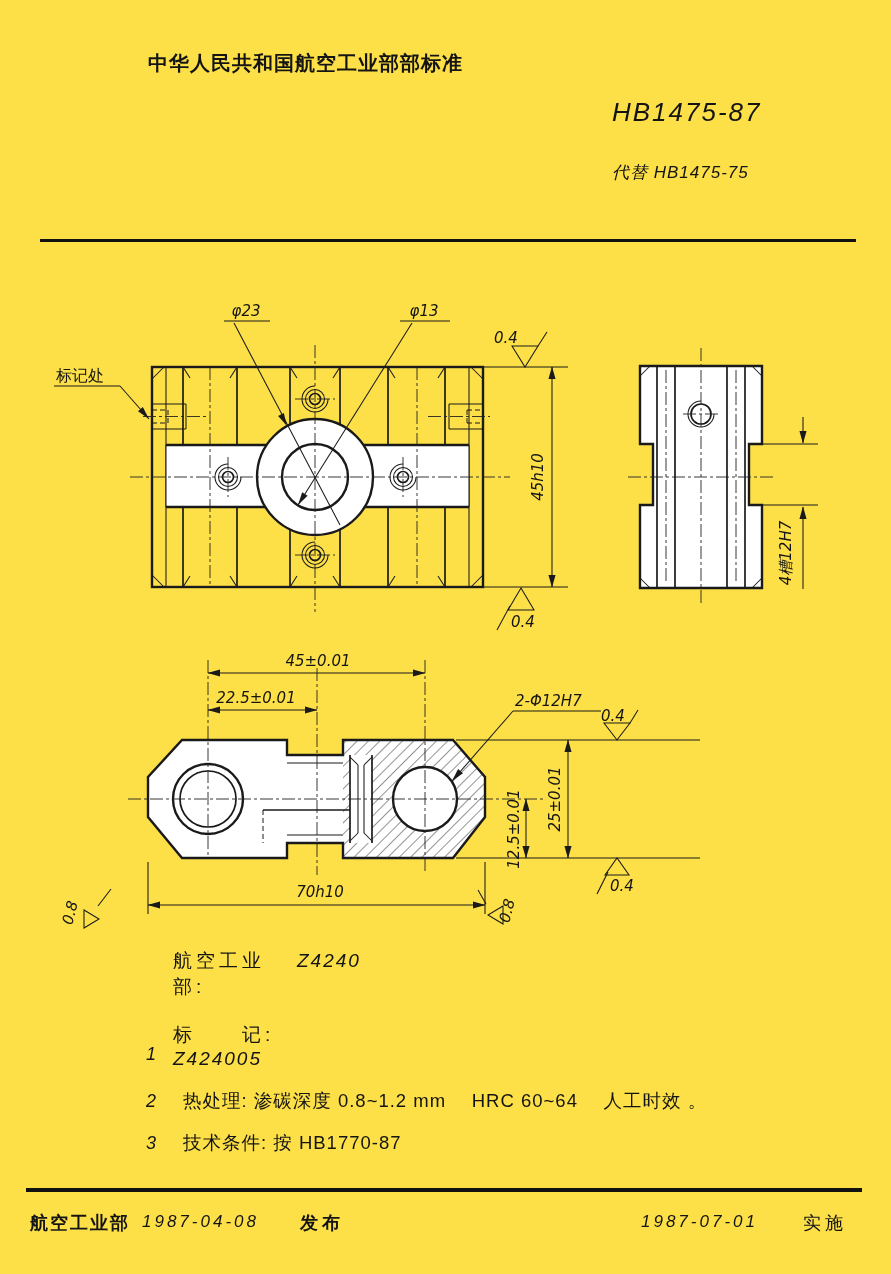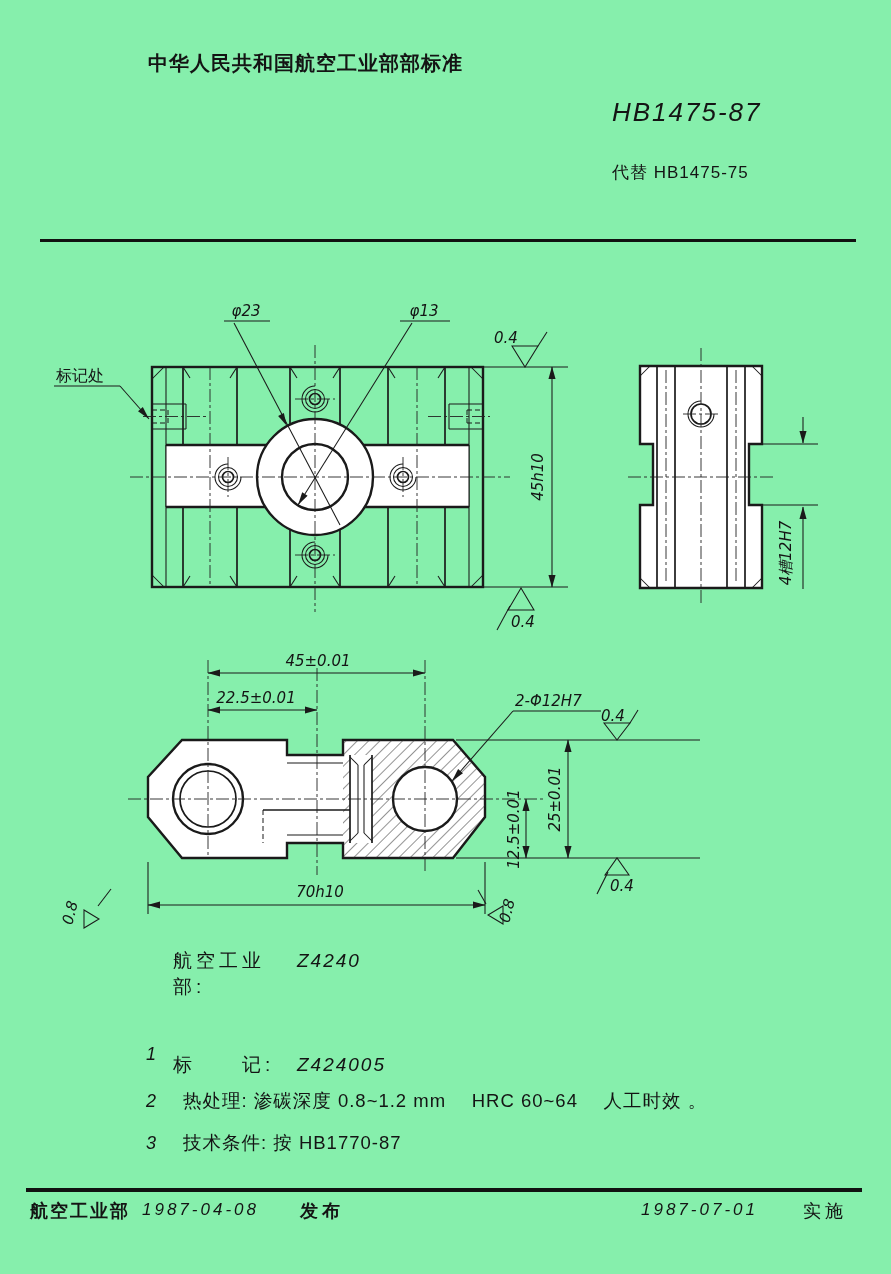--- a/index.html
+++ b/index.html
@@ -1,37 +1,37 @@
 <!DOCTYPE html>
 <html><head>
 <meta charset="utf-8">
 <style>
   html,body{margin:0;padding:0;background:#e8e8e8;}
-  .page{position:relative;width:891px;height:1274px;background:#86efac;color:#141414;
+  .page{position:relative;width:891px;height:1274px;background:#fde047;color:#141414;
         font-family:"Liberation Sans","DejaVu Sans",sans-serif;overflow:hidden;}
   .abs{position:absolute;white-space:nowrap;}
   .org-line{left:148px;top:50px;font-size:20px;font-weight:bold;letter-spacing:1px;}
   .std-no{left:612px;top:97px;font-size:26px;font-style:italic;letter-spacing:2px;}
   .doc-title{left:210px;top:138px;font-size:31px;letter-spacing:30px;font-weight:500;}
-  .replaces{left:612px;top:161px;font-size:17px;letter-spacing:1px;}
+  .replaces{left:612px;top:161px;font-size:17px;font-style:italic;letter-spacing:1px;}
   .rule{position:absolute;background:#111;}
   .rule-top{left:40px;top:239px;width:816px;height:3px;}
   .rule-bottom{left:26px;top:1188px;width:836px;height:4px;}
   .kv{position:absolute;left:173px;display:flex;align-items:baseline;}
   .kv-label{font-size:19px;letter-spacing:4px;width:124px;display:inline-block;}
   .kv-value{font-size:19px;font-style:italic;letter-spacing:2px;}
   .kv1{top:948px;}
-  .kv2{top:1052px;}
+  .kv2{top:1022px;flex-direction:column;}
   .note{position:absolute;left:146px;display:flex;align-items:baseline;}
   .note-num{font-size:18px;font-style:italic;width:37px;display:inline-block;}
   .note-text{font-size:18.5px;letter-spacing:1px;}
   .n1{top:1044px;}
   .n2{top:1088px;}
   .n3{top:1130px;}
-  .footer span{position:absolute;}
+  .footer span{position:absolute;margin-top:12px;}
   .f-issuer{left:30px;top:1199px;font-size:18px;font-weight:bold;letter-spacing:2px;}
   .f-idate{left:142px;top:1200px;font-size:17px;font-style:italic;letter-spacing:3px;}
   .f-ilabel{left:300px;top:1199px;font-size:18px;font-weight:bold;letter-spacing:4px;}
   .f-impdate{left:641px;top:1200px;font-size:17px;font-style:italic;letter-spacing:3px;}
   .f-implabel{left:803px;top:1199px;font-size:18px;font-weight:normal;letter-spacing:4px;}
   svg.drawing{position:absolute;left:0;top:0;}
   svg text{font-family:"DejaVu Sans","Liberation Sans",sans-serif;fill:#141414;}
   svg text.dim{font-style:italic;font-size:15px;}
   .ol{stroke:#1a1a1a;stroke-width:2.4;fill:none;}
   .olf{stroke:#1a1a1a;stroke-width:2.4;fill:#fff;}

